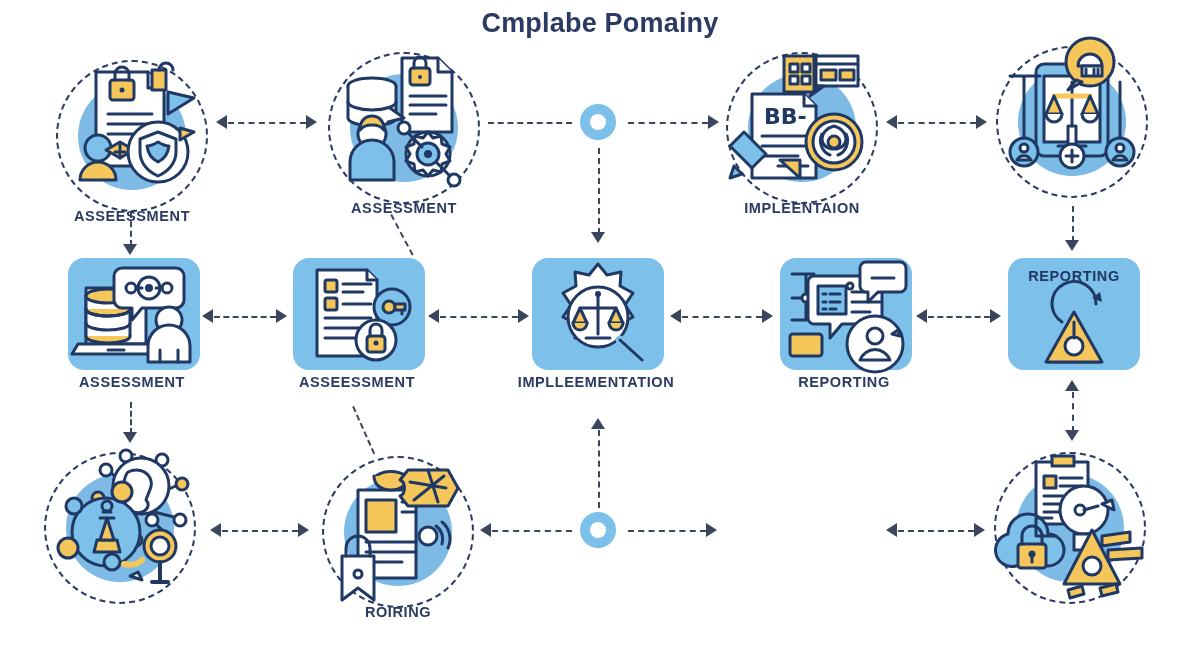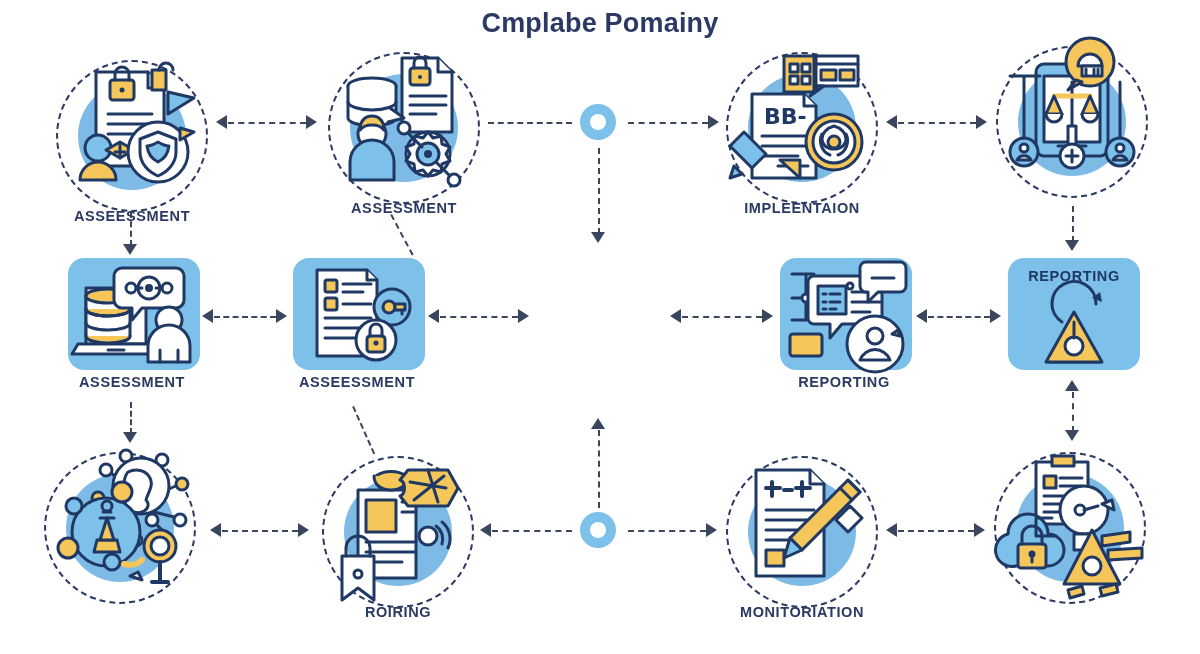--- a/index.html
+++ b/index.html
@@ -250,20 +250,39 @@
           <circle cx="83" cy="82" r="20" fill="#fff"></circle>
           <rect x="74" y="78" width="18" height="16" rx="3" fill="#f5c65a"></rect>
           <path d="M77 78v-6a6 6 0 0112 0v6"></path>
           <circle cx="83" cy="85" r="2.5" fill="#1f3864" stroke="none"></circle>
         </g>
       </svg>
     </div>
     <div class="label">ASSEESSMENT</div>
   </div>
 
+  <div class="node sq" style="left:532px;top:258px;">
+    <div class="art" style="width:132px;height:112px;">
+      <div class="box"></div>
+      <svg width="132" height="112" viewBox="0 0 132 112">
+        <g fill="none" stroke="#1f3864" stroke-width="3" stroke-linejoin="round" stroke-linecap="round">
+          <path d="M66 6l9 11 14-3-1 14 13 7-8 12 8 12-13 7 1 14-14-3-9 11-9-11-14 3 1-14-13-7 8-12-8-12 13-7-1-14 14 3z" fill="#fff"></path>
+          <circle cx="66" cy="59" r="30" fill="#fff"></circle>
+          <path d="M66 38v38M54 80h24"></path>
+          <path d="M48 50h36" stroke="#1f3864"></path>
+          <path d="M48 50l-7 15h14zM84 50l-7 15h14z" fill="#f5c65a"></path>
+          <path d="M41 65a7 7 0 0014 0M77 65a7 7 0 0014 0" fill="#f5c65a"></path>
+          <circle cx="66" cy="36" r="3" fill="#1f3864" stroke="none"></circle>
+          <path d="M88 82l22 20" stroke="#7dc0ea" stroke-width="9"></path>
+          <path d="M88 82l22 20"></path>
+        </g>
+      </svg>
+    </div>
+    <div class="label">IMPLLEEMENTATION</div>
+  </div>
 
   <div class="node sq" style="left:780px;top:258px;">
     <div class="art" style="width:132px;height:112px;">
       <div class="box"></div>
       <svg width="132" height="112" viewBox="0 0 132 112">
         <g fill="none" stroke="#1f3864" stroke-width="3" stroke-linejoin="round" stroke-linecap="round">
           <path d="M12 16h22M12 40h14M12 62h22M26 16v46"></path>
           <circle cx="26" cy="40" r="4" fill="#fff"></circle>
           <rect x="10" y="76" width="32" height="22" rx="3" fill="#f5c65a"></rect>
           <path d="M34 18h62a6 6 0 016 6v36a6 6 0 01-6 6H62l-12 14V66H34a6 6 0 01-6-6V24a6 6 0 016-6z" fill="#fff"></path>
@@ -353,40 +372,20 @@
           <path d="M118 74c6 4 8 12 6 18M124 70c8 6 10 18 6 26"></path>
           <path d="M24 104h32v44l-16-12-16 12z" fill="#fff"></path>
           <path d="M28 104v-8a12 12 0 0124 0v8"></path>
           <circle cx="40" cy="122" r="4" fill="#fff"></circle>
         </g>
       </svg>
     </div>
     <div class="label">ROIRING</div>
   </div>
 
-  <div class="node circ" style="left:722px;top:452px;">
-    <div class="art" style="width:160px;height:160px;">
-      <div class="dash"></div>
-      <div class="fill"></div>
-      <svg width="160" height="160" viewBox="0 0 160 160">
-        <g fill="none" stroke="#1f3864" stroke-width="3" stroke-linejoin="round" stroke-linecap="round">
-          <path d="M34 18h54l14 14v92H34z" fill="#fff"></path>
-          <path d="M88 18v14h14" fill="#fff"></path>
-          <path d="M44 36h14M50 30v14M62 38h8M74 36h14M80 30v14" stroke-width="4"></path>
-          <path d="M44 58h48M44 68h48M44 78h48M44 88h40"></path>
-          <rect x="44" y="98" width="18" height="16" fill="#f5c65a"></rect>
-          <path d="M126 28l12 12-58 58-12-12z" fill="#f5c65a"></path>
-          <path d="M68 86l12 12-18 8z" fill="#7dc0ea"></path>
-          <path d="M126 28l12 12M118 36l12 12"></path>
-          <path d="M128 54l12 12-14 14-12-12z" fill="#fff"></path>
-        </g>
-      </svg>
-    </div>
-    <div class="label">MONITORIATION</div>
-  </div>
 
   <div class="node circ" style="left:990px;top:448px;">
     <div class="art" style="width:160px;height:160px;">
       <div class="dash"></div>
       <div class="fill"></div>
       <svg width="160" height="160" viewBox="0 0 160 160">
         <g fill="none" stroke="#1f3864" stroke-width="3" stroke-linejoin="round" stroke-linecap="round">
           <rect x="46" y="14" width="52" height="62" fill="#fff"></rect>
           <rect x="62" y="8" width="22" height="10" fill="#f5c65a"></rect>
           <rect x="54" y="28" width="12" height="12" fill="#f5c65a"></rect>

